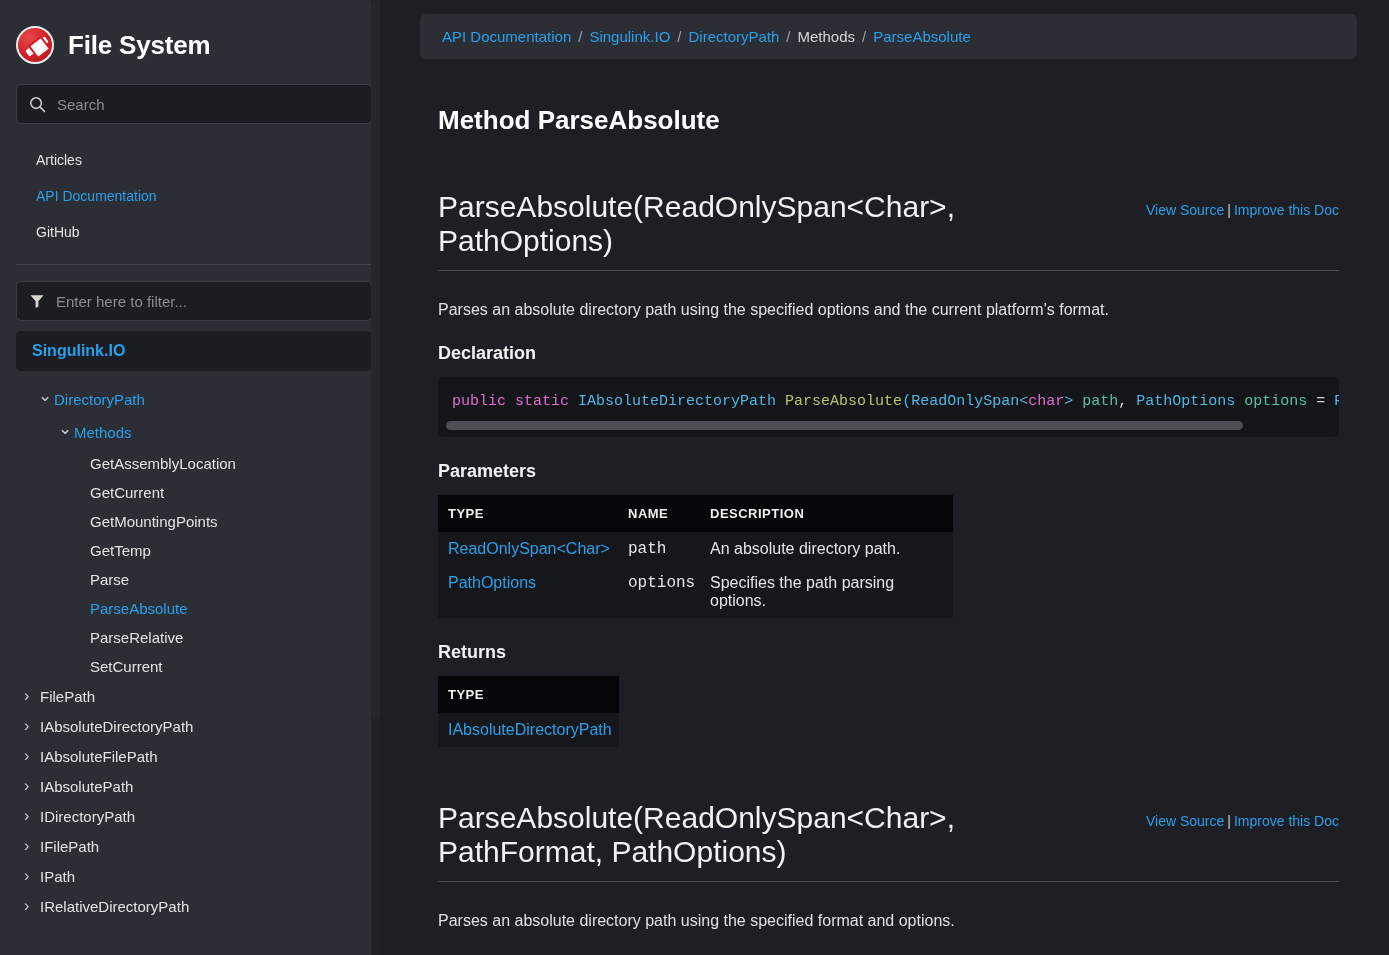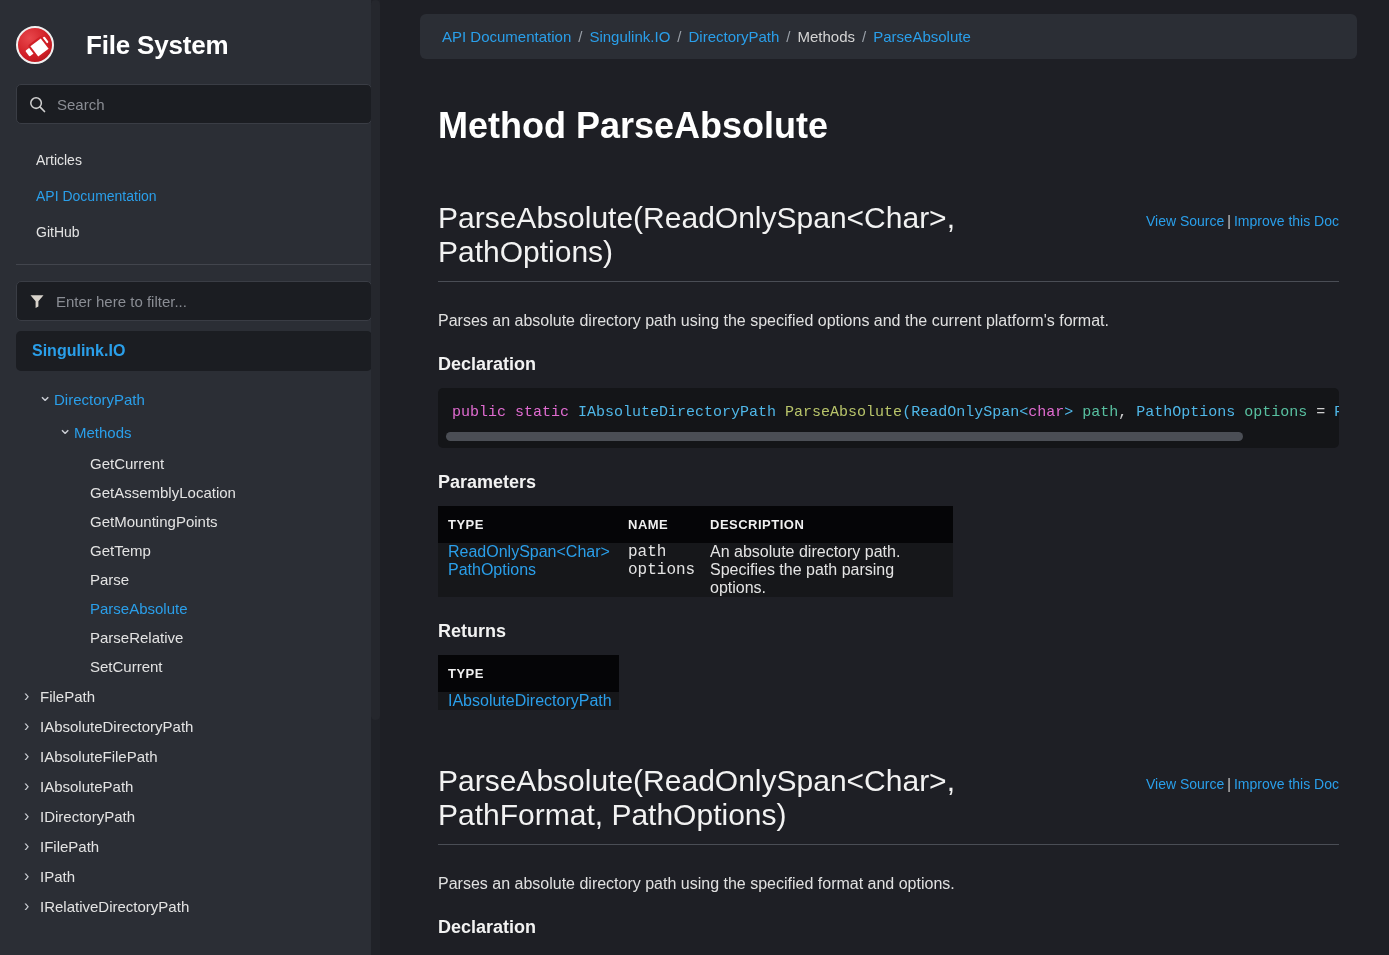--- a/index.html
+++ b/index.html
@@ -22,21 +22,21 @@
     background: #2b2e35;
     height: 955px;
     position: relative;
     overflow: hidden;
   }
   .sidebar-inner { padding: 0 16px; height: 955px; }
 
   .brand {
     display: flex;
     align-items: center;
-    gap: 32px;
+    gap: 14px;
     padding: 26px 0 20px 0;
   }
   .brand-logo {
     width: 38px; height: 38px;
     border-radius: 50%;
     background: radial-gradient(circle at 34% 30%, #e8474c 0%, #d01f26 55%, #a8141b 100%);
     border: 2px solid #f0f0f0;
     position: relative;
     flex: 0 0 38px;
   }
@@ -184,21 +184,21 @@
     align-items: center;
     flex-wrap: wrap;
   }
   .crumb-link { color: #2a9fea; text-decoration: none; cursor: pointer; }
   .crumb-current { color: #d4d4d4; }
   .crumb-sep { color: #9aa0a8; }
 
   .content { padding: 0 18px; }
 
   .page-title {
-    font-size: 36px;
+    font-size: 26px;
     font-weight: bold;
     color: #fff;
     margin: 46px 0 0 0;
   }
 
   .method-section { margin-top: 54px; }
 
   .method-head {
     display: flex;
     align-items: flex-start;
@@ -275,21 +275,21 @@
   table.doc-table th {
     background: #050507;
     color: #f0f0f0;
     font-size: 13px;
     font-weight: bold;
     letter-spacing: 0.5px;
     text-align: left;
     padding: 11px 10px;
   }
   table.doc-table td {
-    padding: 0 10px;
+    padding: 8px 10px;
     font-size: 16px;
     color: #e4e4e4;
     vertical-align: top;
     margin-top: 6px;
   }
   .tbl-link { color: #2a9fea; text-decoration: none; cursor: pointer; }
   .mono { font-family: "Liberation Mono", monospace; font-size: 15px; }
 
   .params-table { width: 515px; }
   .params-table col.c1 { width: 180px; }
@@ -344,25 +344,25 @@
             <div class="toc-item depth1 link">
               <span class="caret" style="font-size: 17px; position: relative; top: -4px;">⌄</span>
               <span>DirectoryPath</span>
             </div>
             <div class="toc-item depth2 link">
               <span class="caret" style="font-size: 17px; position: relative; top: -4px;">⌄</span>
               <span>Methods</span>
             </div>
             <div class="toc-item depth3">
               <span class="caret none"></span>
+              <span>GetAssemblyLocation</span>
+            </div>
+            <div class="toc-item depth3">
+              <span class="caret none"></span>
               <span>GetCurrent</span>
-            </div>
-            <div class="toc-item depth3">
-              <span class="caret none"></span>
-              <span>GetAssemblyLocation</span>
             </div>
             <div class="toc-item depth3">
               <span class="caret none"></span>
               <span>GetMountingPoints</span>
             </div>
             <div class="toc-item depth3">
               <span class="caret none"></span>
               <span>GetTemp</span>
             </div>
             <div class="toc-item depth3">

